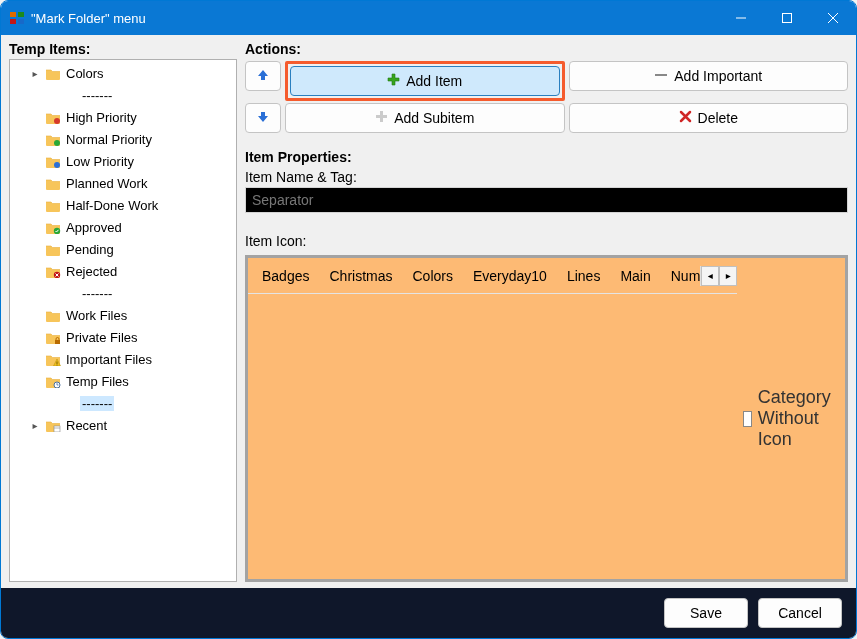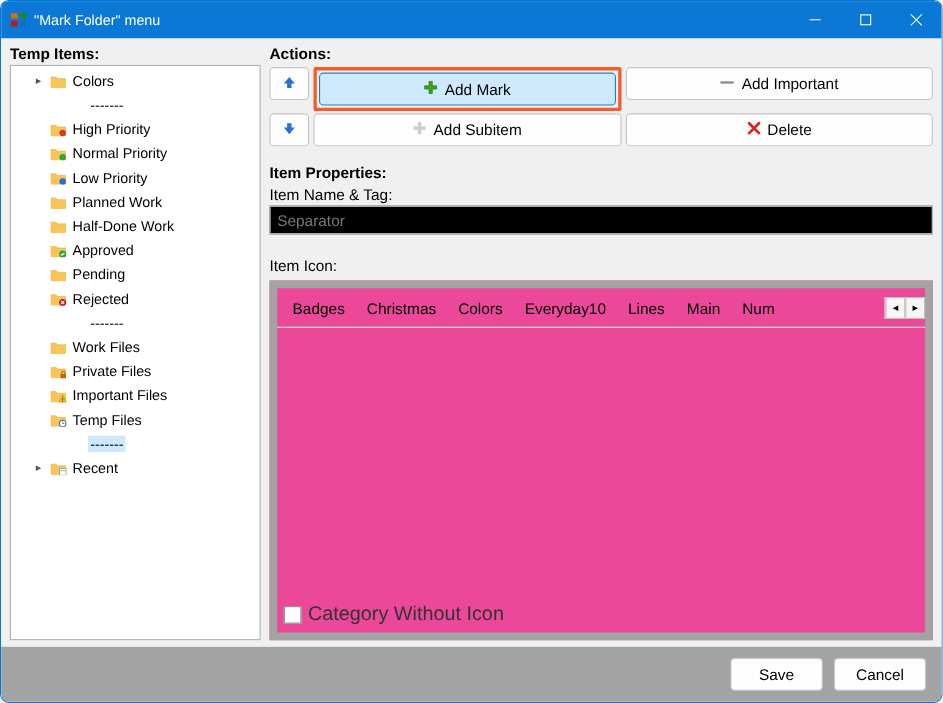--- a/index.html
+++ b/index.html
@@ -128,25 +128,25 @@
   .input {
     height: 26px;
     border: 1px solid #d4d4d4;
     background:#000000;
     padding: 0 6px;
     color:#777;
     font-size: 14px;
   }
   .icon-area {
     flex:1;
-    background:#ec4899;
-    border:7px solid #a3a3a3;
+    background:#fdba74;
+    border:3px solid #a3a3a3;
     margin-top: 4px;
     display:flex;
-    flex-direction:column;
+    flex-direction:row;
   }
   .icon-tabs {
     display:flex;
     height:36px;
     align-items:center;
     border-bottom: 1px solid #e4e4e4;
     padding-left: 4px;
     font-size:14px;
     gap: 0;
   }
@@ -185,21 +185,21 @@
     width:16px; height:16px; border:1px solid #888; background:#fff;
   }
   
   .footer {
     height: 50px;
     display:flex;
     align-items:center;
     justify-content:flex-end;
     gap:10px;
     padding: 0 14px;
-    background:#a3a3a3;
+    background:#0f172a;
   }
   .footer .btn { width: 84px; }
   
   .folder-svg { width:16px; height:13px; }
 </style>
 </head>
 <body>
 
 <div class="window">
 
@@ -428,21 +428,21 @@
                 </svg>
             </span>
           </div>
           <div class="highlight-wrap">
             <div class="btn highlight">
               <span>
                 <svg width="13" height="13" viewBox="0 0 13 13">
                     <path d="M5 1h3v4h4v3H8v4H5V8H1V5h4z" fill="#36a41d" stroke="#237a10" stroke-width="0.6"></path>
                   </svg>
               </span>
-              <span>Add Mark</span>
+              <span>Add Item</span>
             </div>
           </div>
           <div class="btn">
             <span>
               <svg width="14" height="14" viewBox="0 0 14 14">
                   <rect x="1" y="6" width="12" height="2" fill="#888"></rect>
                 </svg>
             </span>
             <span>Add Important</span>
           </div>

